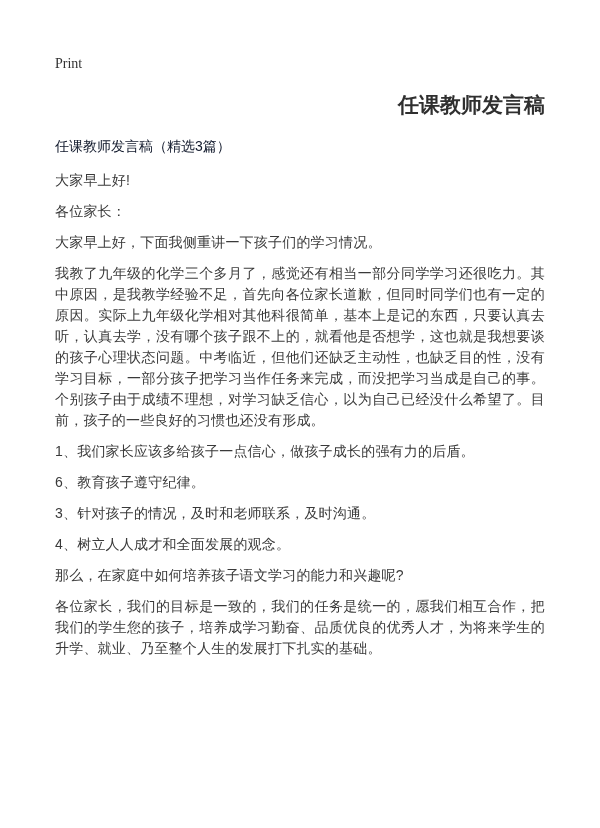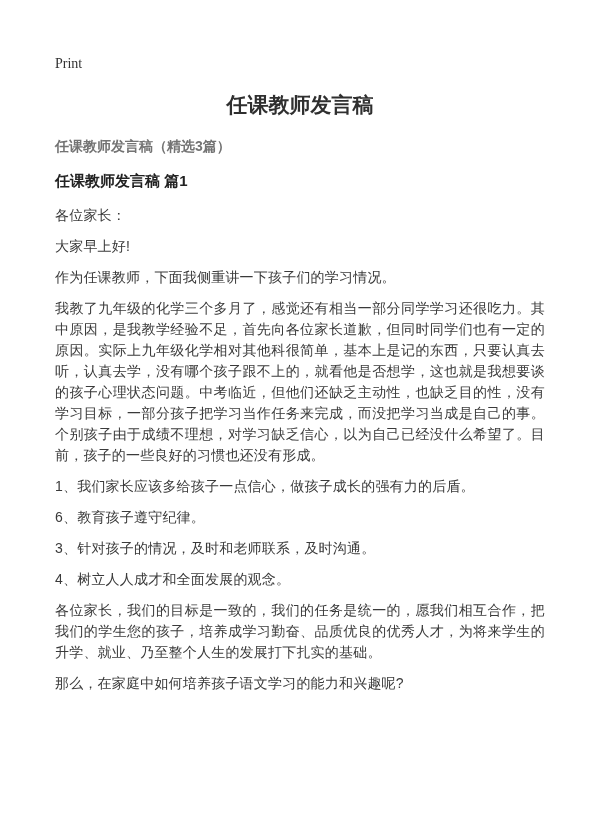--- a/index.html
+++ b/index.html
@@ -28,28 +28,28 @@
     line-height: 16px;
     color: #333333;
     margin: 0 0 20px 0;
     display: inline-block;
     cursor: pointer;
   }
   .doc-title {
     font-size: 21px;
     font-weight: bold;
     color: #2f2f2f;
-    text-align: center;
+    text-align: right;
     margin: 0 0 18px 0;
     line-height: 26px;
   }
   .doc-subtitle {
     font-size: 14px;
-    font-weight: bold;
-    color: #737373;
+    font-weight: normal;
+    color: #0f172a;
     margin: 0 0 13px 0;
     line-height: 21px;
   }
   .section-heading {
     font-size: 15px;
     font-weight: bold;
     color: #222222;
     margin: 0 0 14px 0;
     line-height: 21px;
   }
@@ -66,37 +66,36 @@
 <body>
 
 <div class="page">
 
   <div class="print-label">Print</div>
 
   <h1 class="doc-title">任课教师发言稿</h1>
 
   <p class="doc-subtitle">任课教师发言稿（精选3篇）</p>
 
-  <h2 class="section-heading">任课教师发言稿 篇1</h2>
+
+  <p class="para">大家早上好!</p>
 
   <p class="para">各位家长：</p>
 
-  <p class="para">大家早上好!</p>
 
-
-  <p class="para">作为任课教师，下面我侧重讲一下孩子们的学习情况。</p>
+  <p class="para">大家早上好，下面我侧重讲一下孩子们的学习情况。</p>
 
   <p class="para">我教了九年级的化学三个多月了，感觉还有相当一部分同学学习还很吃力。其中原因，是我教学经验不足，首先向各位家长道歉，但同时同学们也有一定的原因。实际上九年级化学相对其他科很简单，基本上是记的东西，只要认真去听，认真去学，没有哪个孩子跟不上的，就看他是否想学，这也就是我想要谈的孩子心理状态问题。中考临近，但他们还缺乏主动性，也缺乏目的性，没有学习目标，一部分孩子把学习当作任务来完成，而没把学习当成是自己的事。个别孩子由于成绩不理想，对学习缺乏信心，以为自己已经没什么希望了。目前，孩子的一些良好的习惯也还没有形成。</p>
 
 
   <p class="para">1、我们家长应该多给孩子一点信心，做孩子成长的强有力的后盾。</p>
 
   <p class="para">6、教育孩子遵守纪律。</p>
 
   <p class="para">3、针对孩子的情况，及时和老师联系，及时沟通。</p>
 
   <p class="para">4、树立人人成才和全面发展的观念。</p>
 
+  <p class="para">那么，在家庭中如何培养孩子语文学习的能力和兴趣呢?</p>
+
   <p class="para">各位家长，我们的目标是一致的，我们的任务是统一的，愿我们相互合作，把我们的学生您的孩子，培养成学习勤奋、品质优良的优秀人才，为将来学生的升学、就业、乃至整个人生的发展打下扎实的基础。</p>
-
-  <p class="para">那么，在家庭中如何培养孩子语文学习的能力和兴趣呢?</p>
 
 </div>
 
 </body></html>

